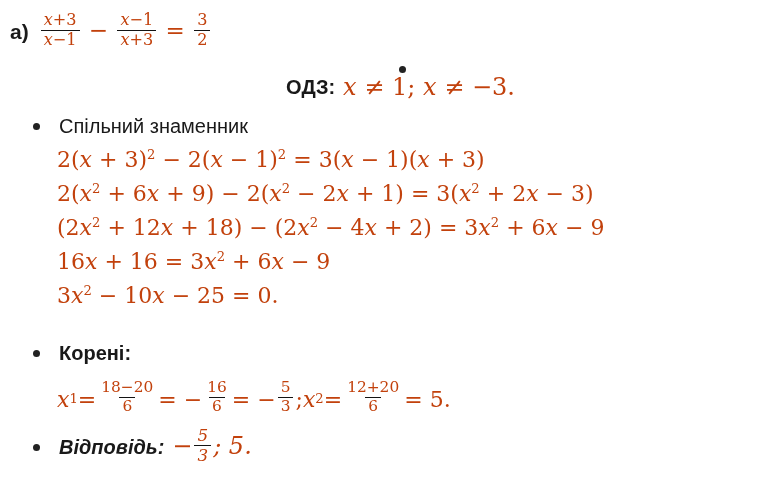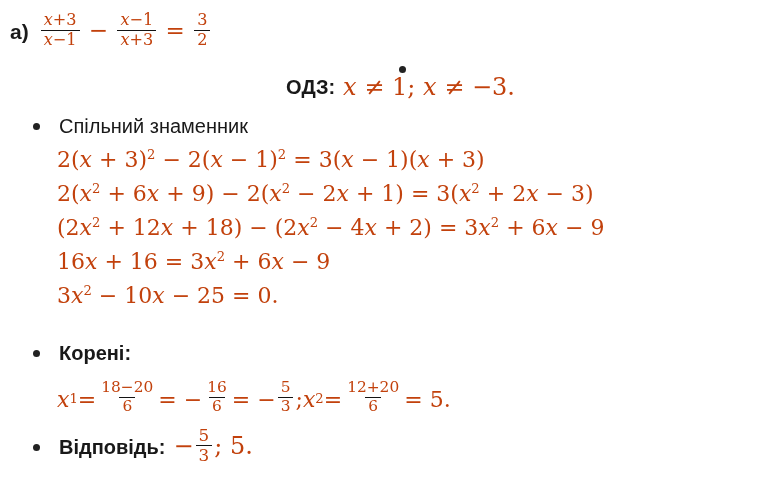--- a/index.html
+++ b/index.html
@@ -40,21 +40,21 @@
 
   .row-odz { margin: 6px 0 12px 0; min-height: 26px; flex-direction: column; }
   .row-denom { margin-top: 8px; min-height: 26px; }
 
   
   .eq-block { margin: 6px 0 0 47px; }
   .eq-line { font-size: 22px; line-height: 30px; margin: 4px 0; white-space: nowrap; }
 
   .roots-row { margin-top: 26px; min-height: 32px; text-align: right; }
   .roots-line { margin: 8px 0 0 47px; font-size: 22px; min-height: 44px; display: flex; align-items: center; white-space: nowrap; }
-  .answer-row { margin-top: 6px; min-height: 40px; }
+  .answer-row { margin-top: 6px; min-height: 40px; font-style: italic; }
 </style>
 </head>
 <body>
 
 <div class="doc">
 
   <div class="problem-line">
     <span class="problem-label">а)</span>
     <span class="math"><span class="frac">
           <span class="fnum"><i>x</i>+3</span>

